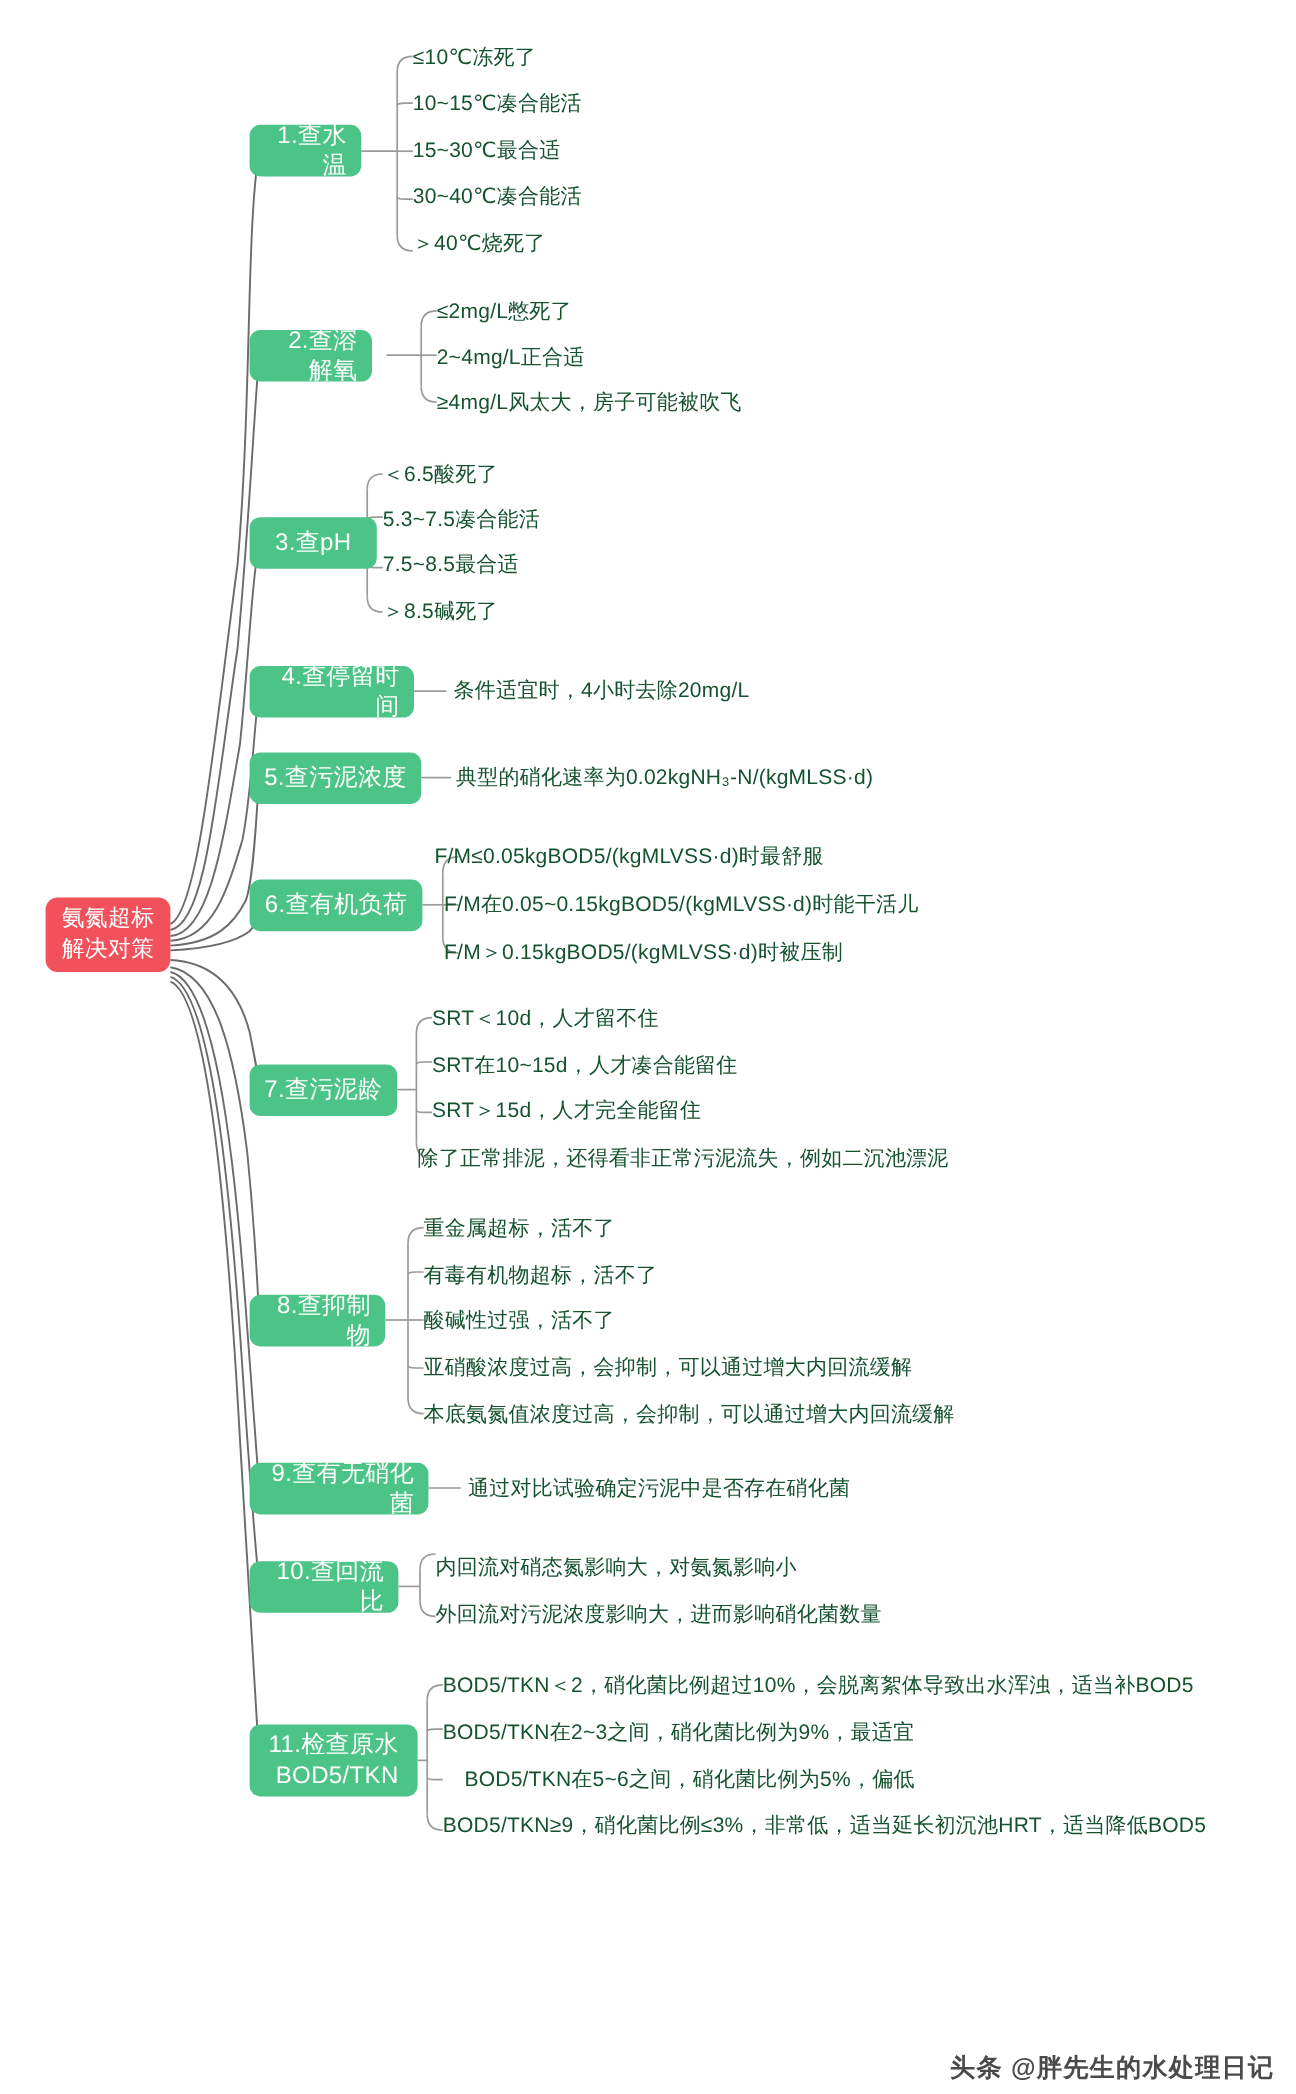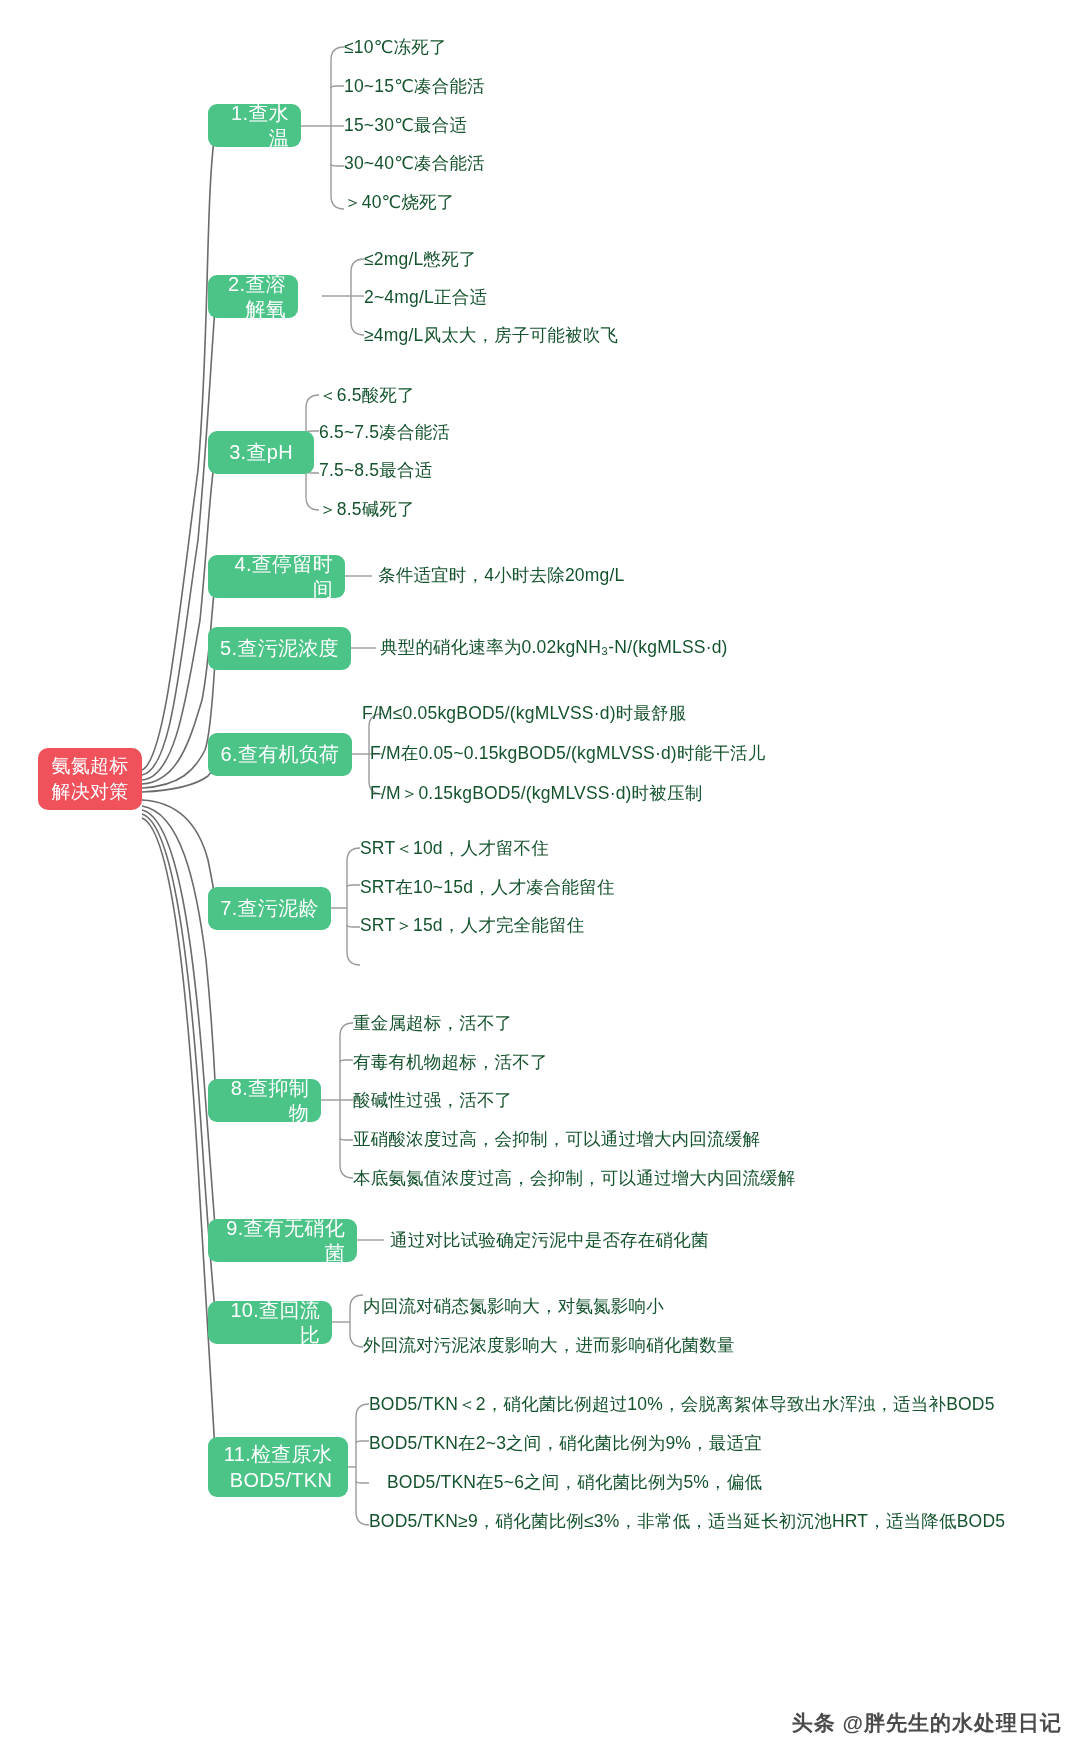--- a/index.html
+++ b/index.html
@@ -142,46 +142,47 @@
   <div class="node root" style="left:38px;top:748px;width:104px;height:62px;">氨氮超标
 解决对策</div>
 
   <div class="node branch" style="left:208px;top:104px;width:93px;height:43px;">1.查水温</div>
   <div class="leaf" style="left:344px;top:36px;">≤10℃冻死了</div>
   <div class="leaf" style="left:344px;top:75px;">10~15℃凑合能活</div>
   <div class="leaf" style="left:344px;top:114px;">15~30℃最合适</div>
   <div class="leaf" style="left:344px;top:152px;">30~40℃凑合能活</div>
   <div class="leaf" style="left:344px;top:191px;">＞40℃烧死了</div>
 
-  <div class="node branch" style="left:208px;top:275px;width:90px;height:43px;">2.查溶解氧</div>
+  <div class="node branch" style="left:208px;top:275px;width:102px;height:43px;">2.查溶解氧</div>
   <div class="leaf" style="left:364px;top:248px;">≤2mg/L憋死了</div>
   <div class="leaf" style="left:364px;top:286px;">2~4mg/L正合适</div>
   <div class="leaf" style="left:364px;top:324px;">≥4mg/L风太大，房子可能被吹飞</div>
 
   <div class="node branch" style="left:208px;top:431px;width:106px;height:43px;">3.查pH</div>
   <div class="leaf" style="left:319px;top:384px;">＜6.5酸死了</div>
-  <div class="leaf" style="left:319px;top:421px;">6.5~7.5凑合能活</div>
+  <div class="leaf" style="left:319px;top:421px;">5.3~7.5凑合能活</div>
   <div class="leaf" style="left:319px;top:459px;">7.5~8.5最合适</div>
   <div class="leaf" style="left:319px;top:498px;">＞8.5碱死了</div>
 
   <div class="node branch" style="left:208px;top:555px;width:137px;height:43px;">4.查停留时间</div>
   <div class="leaf" style="left:378px;top:564px;">条件适宜时，4小时去除20mg/L</div>
 
   <div class="node branch" style="left:208px;top:627px;width:143px;height:43px;">5.查污泥浓度</div>
   <div class="leaf" style="left:380px;top:636px;">典型的硝化速率为0.02kgNH₃-N/(kgMLSS·d)</div>
 
   <div class="node branch" style="left:208px;top:733px;width:144px;height:43px;">6.查有机负荷</div>
   <div class="leaf" style="left:362px;top:702px;">F/M≤0.05kgBOD5/(kgMLVSS·d)时最舒服</div>
   <div class="leaf" style="left:370px;top:742px;">F/M在0.05~0.15kgBOD5/(kgMLVSS·d)时能干活儿</div>
   <div class="leaf" style="left:370px;top:782px;">F/M＞0.15kgBOD5/(kgMLVSS·d)时被压制</div>
 
   <div class="node branch" style="left:208px;top:887px;width:123px;height:43px;">7.查污泥龄</div>
   <div class="leaf" style="left:360px;top:837px;">SRT＜10d，人才留不住</div>
   <div class="leaf" style="left:360px;top:876px;">SRT在10~15d，人才凑合能留住</div>
   <div class="leaf" style="left:360px;top:914px;">SRT＞15d，人才完全能留住</div>
+  <div class="leaf" style="left:348px;top:954px;">除了正常排泥，还得看非正常污泥流失，例如二沉池漂泥</div>
 
   <div class="node branch" style="left:208px;top:1079px;width:113px;height:43px;">8.查抑制物</div>
   <div class="leaf" style="left:353px;top:1012px;">重金属超标，活不了</div>
   <div class="leaf" style="left:353px;top:1051px;">有毒有机物超标，活不了</div>
   <div class="leaf" style="left:353px;top:1089px;">酸碱性过强，活不了</div>
   <div class="leaf" style="left:353px;top:1128px;">亚硝酸浓度过高，会抑制，可以通过增大内回流缓解</div>
   <div class="leaf" style="left:353px;top:1167px;">本底氨氮值浓度过高，会抑制，可以通过增大内回流缓解</div>
 
   <div class="node branch" style="left:208px;top:1219px;width:149px;height:43px;">9.查有无硝化菌</div>
   <div class="leaf" style="left:390px;top:1229px;">通过对比试验确定污泥中是否存在硝化菌</div>

